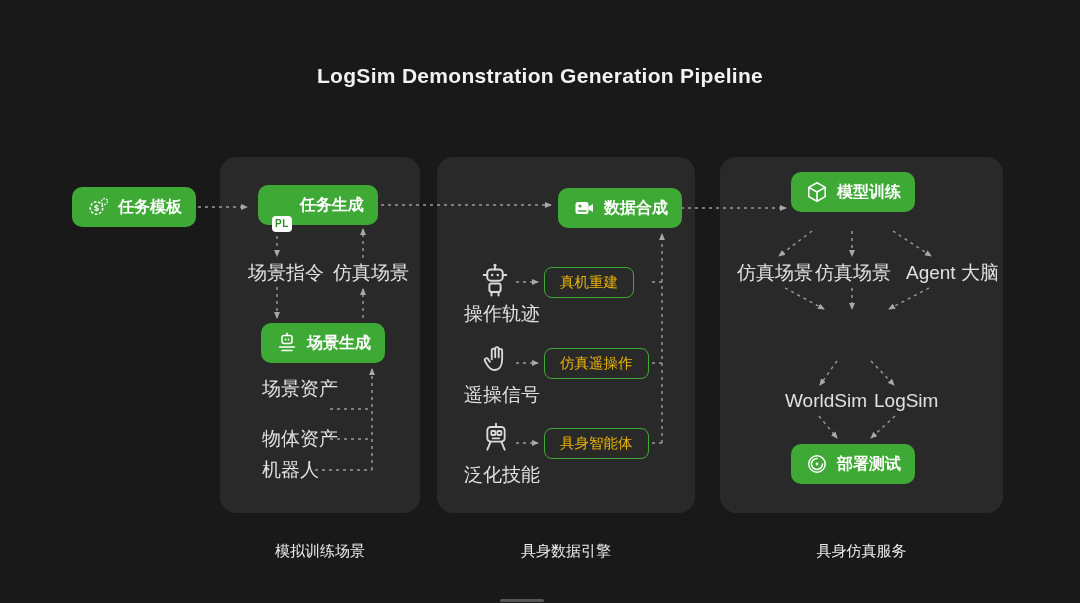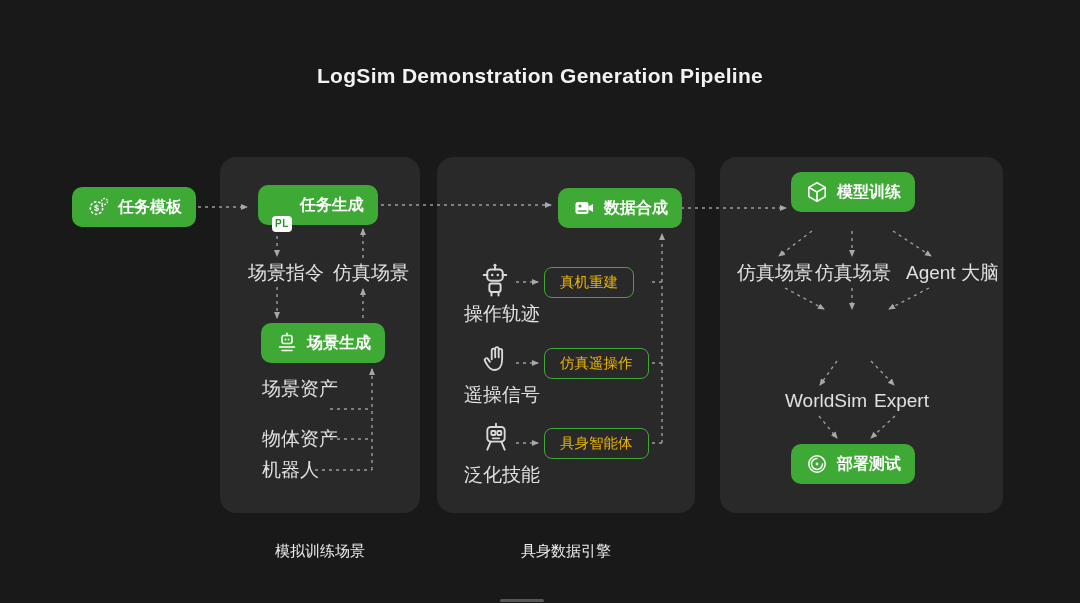--- a/index.html
+++ b/index.html
@@ -188,30 +188,31 @@
     </span>
     <span>模型训练</span>
   </div>
 
   <div class="lbl" style="left:737px;top:264px">仿真场景</div>
   <div class="lbl" style="left:815px;top:264px">仿真场景</div>
   <div class="lbl" style="left:906px;top:264px">Agent 大脑</div>
 
 
   <div class="lbl" style="left:785px;top:392px">WorldSim</div>
-  <div class="lbl" style="left:874px;top:392px">Expert</div>
+  <div class="lbl" style="left:874px;top:392px">LogSim</div>
 
   <div class="pill" style="left:791px;top:444px">
     <span class="icon">
       <svg width="24" height="24" viewBox="0 0 24 24" fill="none" stroke="#fff" stroke-width="1.5" stroke-linecap="round">
         <circle cx="12" cy="12" r="8.2"></circle>
         <path d="M12 6.5 a5.5 5.5 0 1 0 5.5 5.5"></path>
         <circle cx="12" cy="12" r="1.4" fill="#fff" stroke="none"></circle>
       </svg>
     </span>
     <span>部署测试</span>
   </div>
 
   <div class="caption" style="left:220px;width:200px">模拟训练场景</div>
   <div class="caption" style="left:437px;width:258px">具身数据引擎</div>
+  <div class="caption" style="left:720px;width:283px">具身仿真服务</div>
 
   <div class="bottomline"></div>
 </div>
 
 </body></html>

